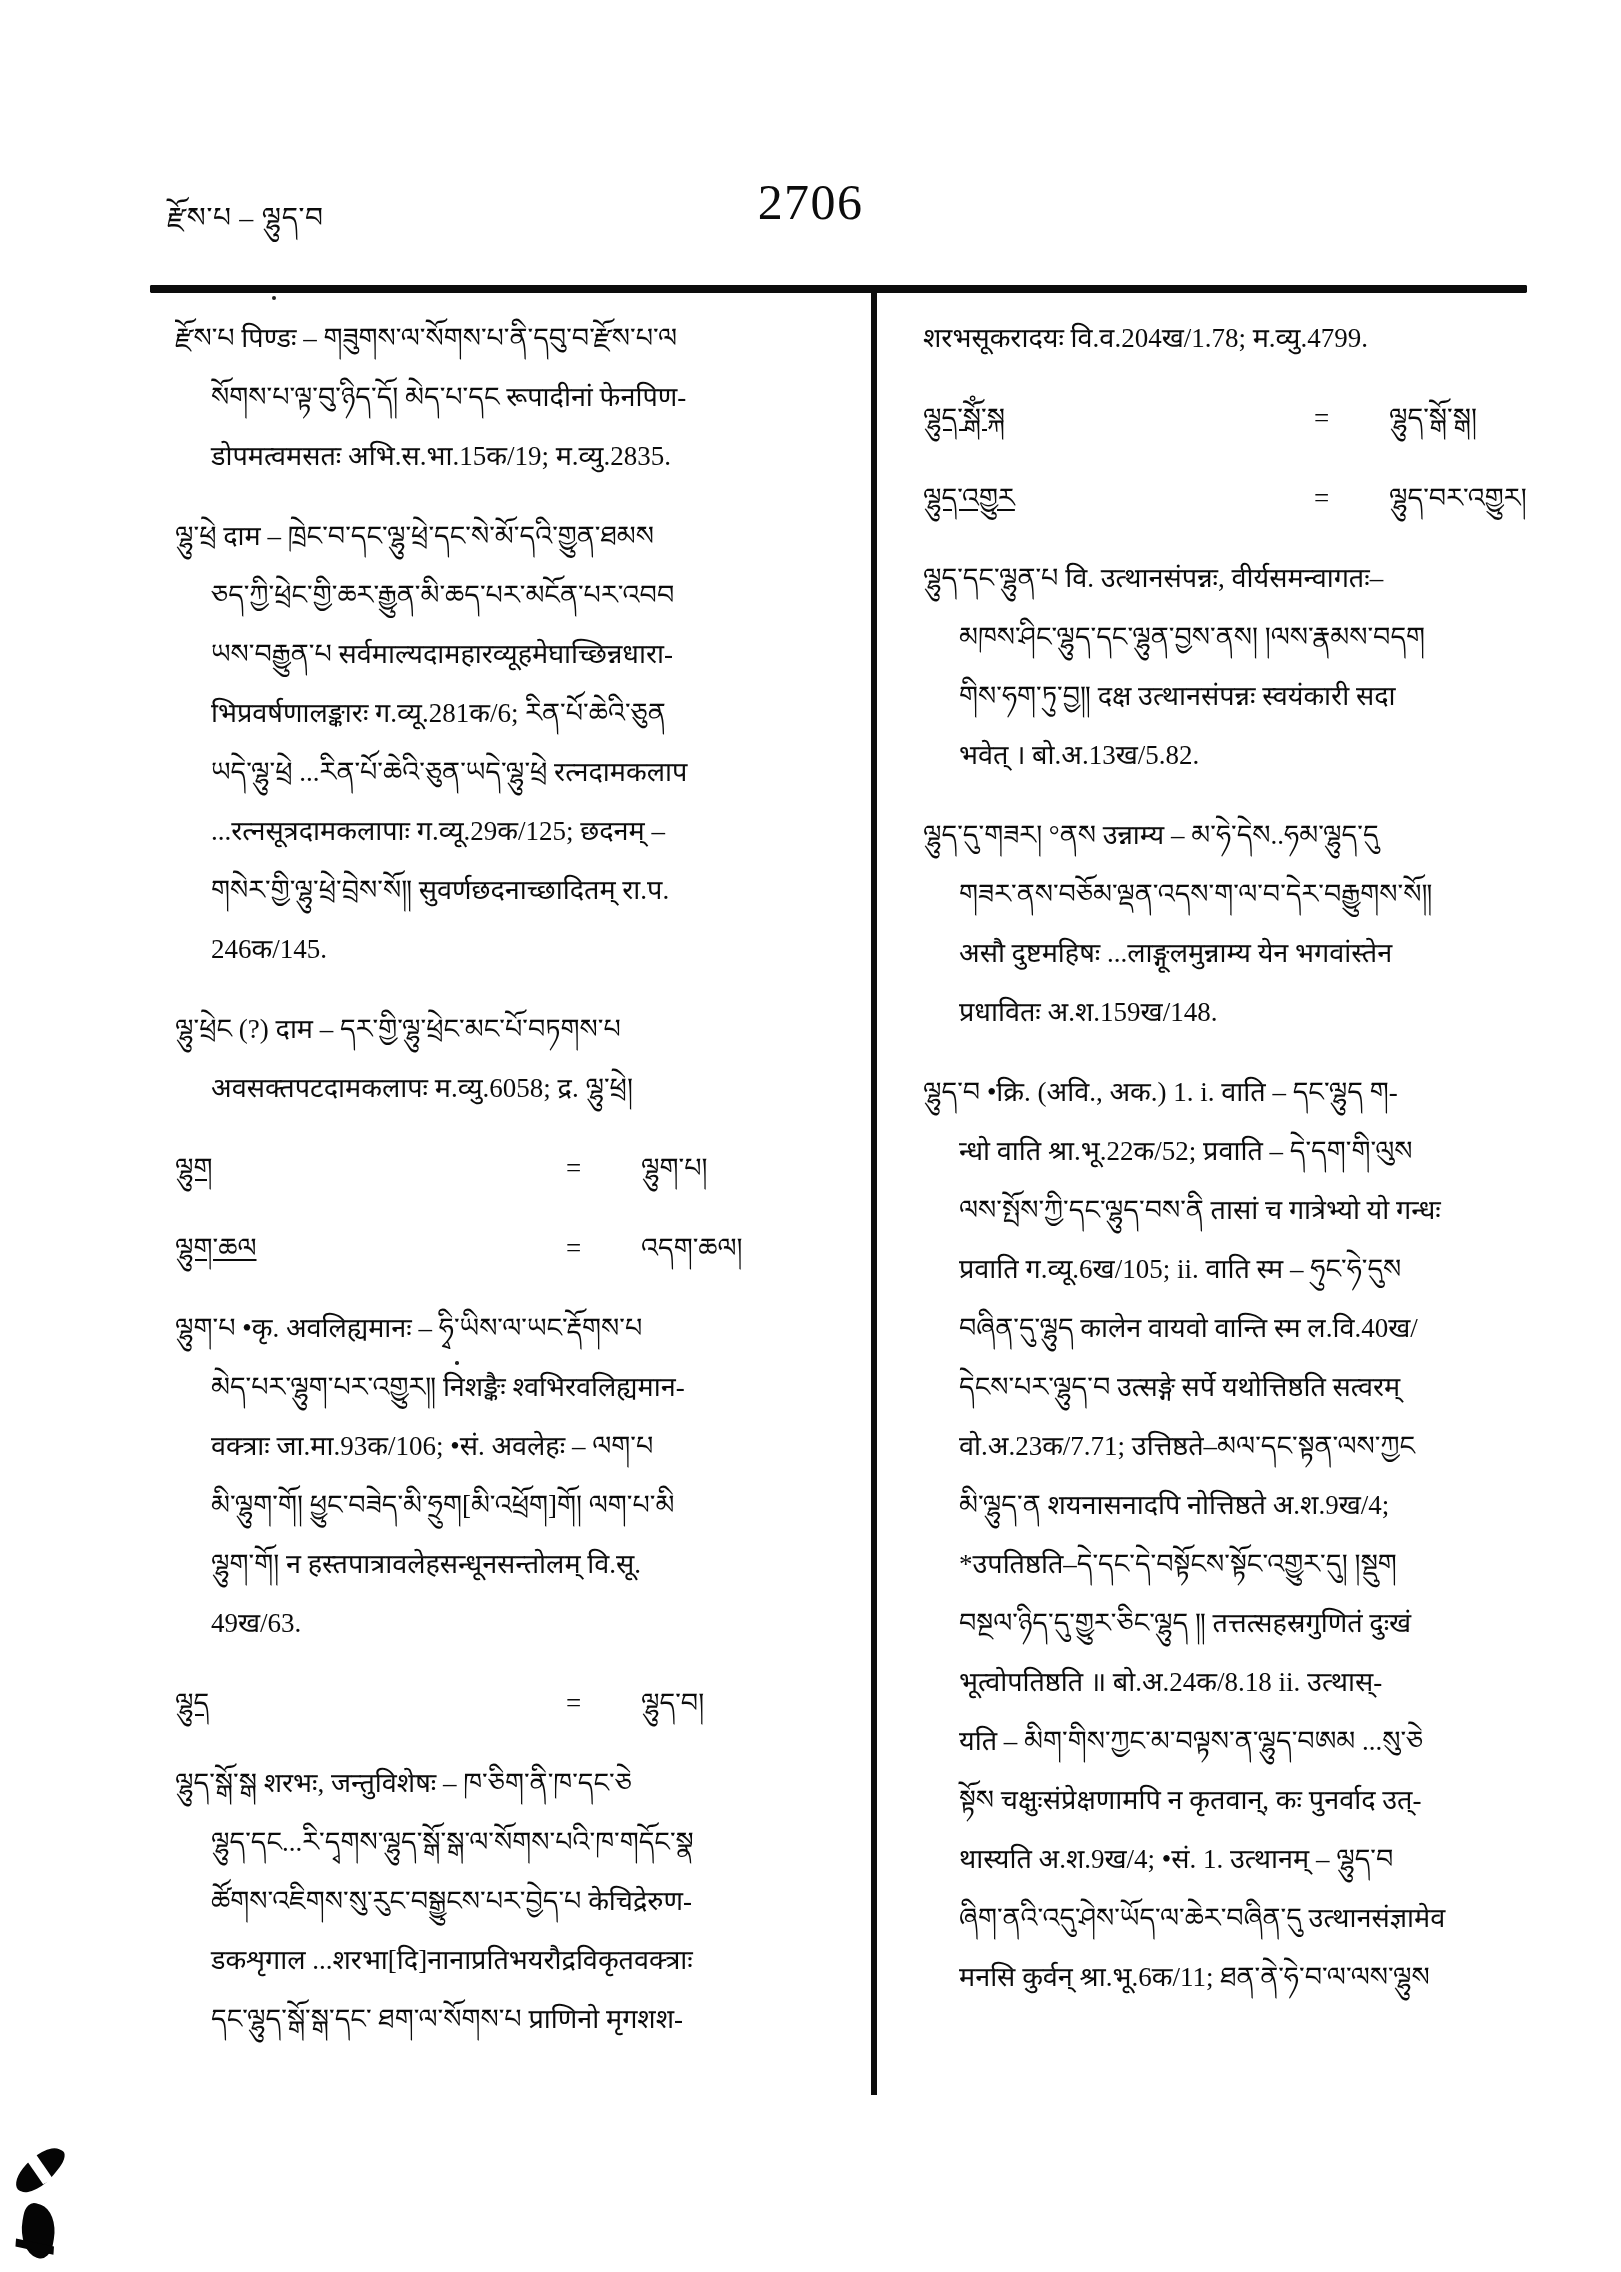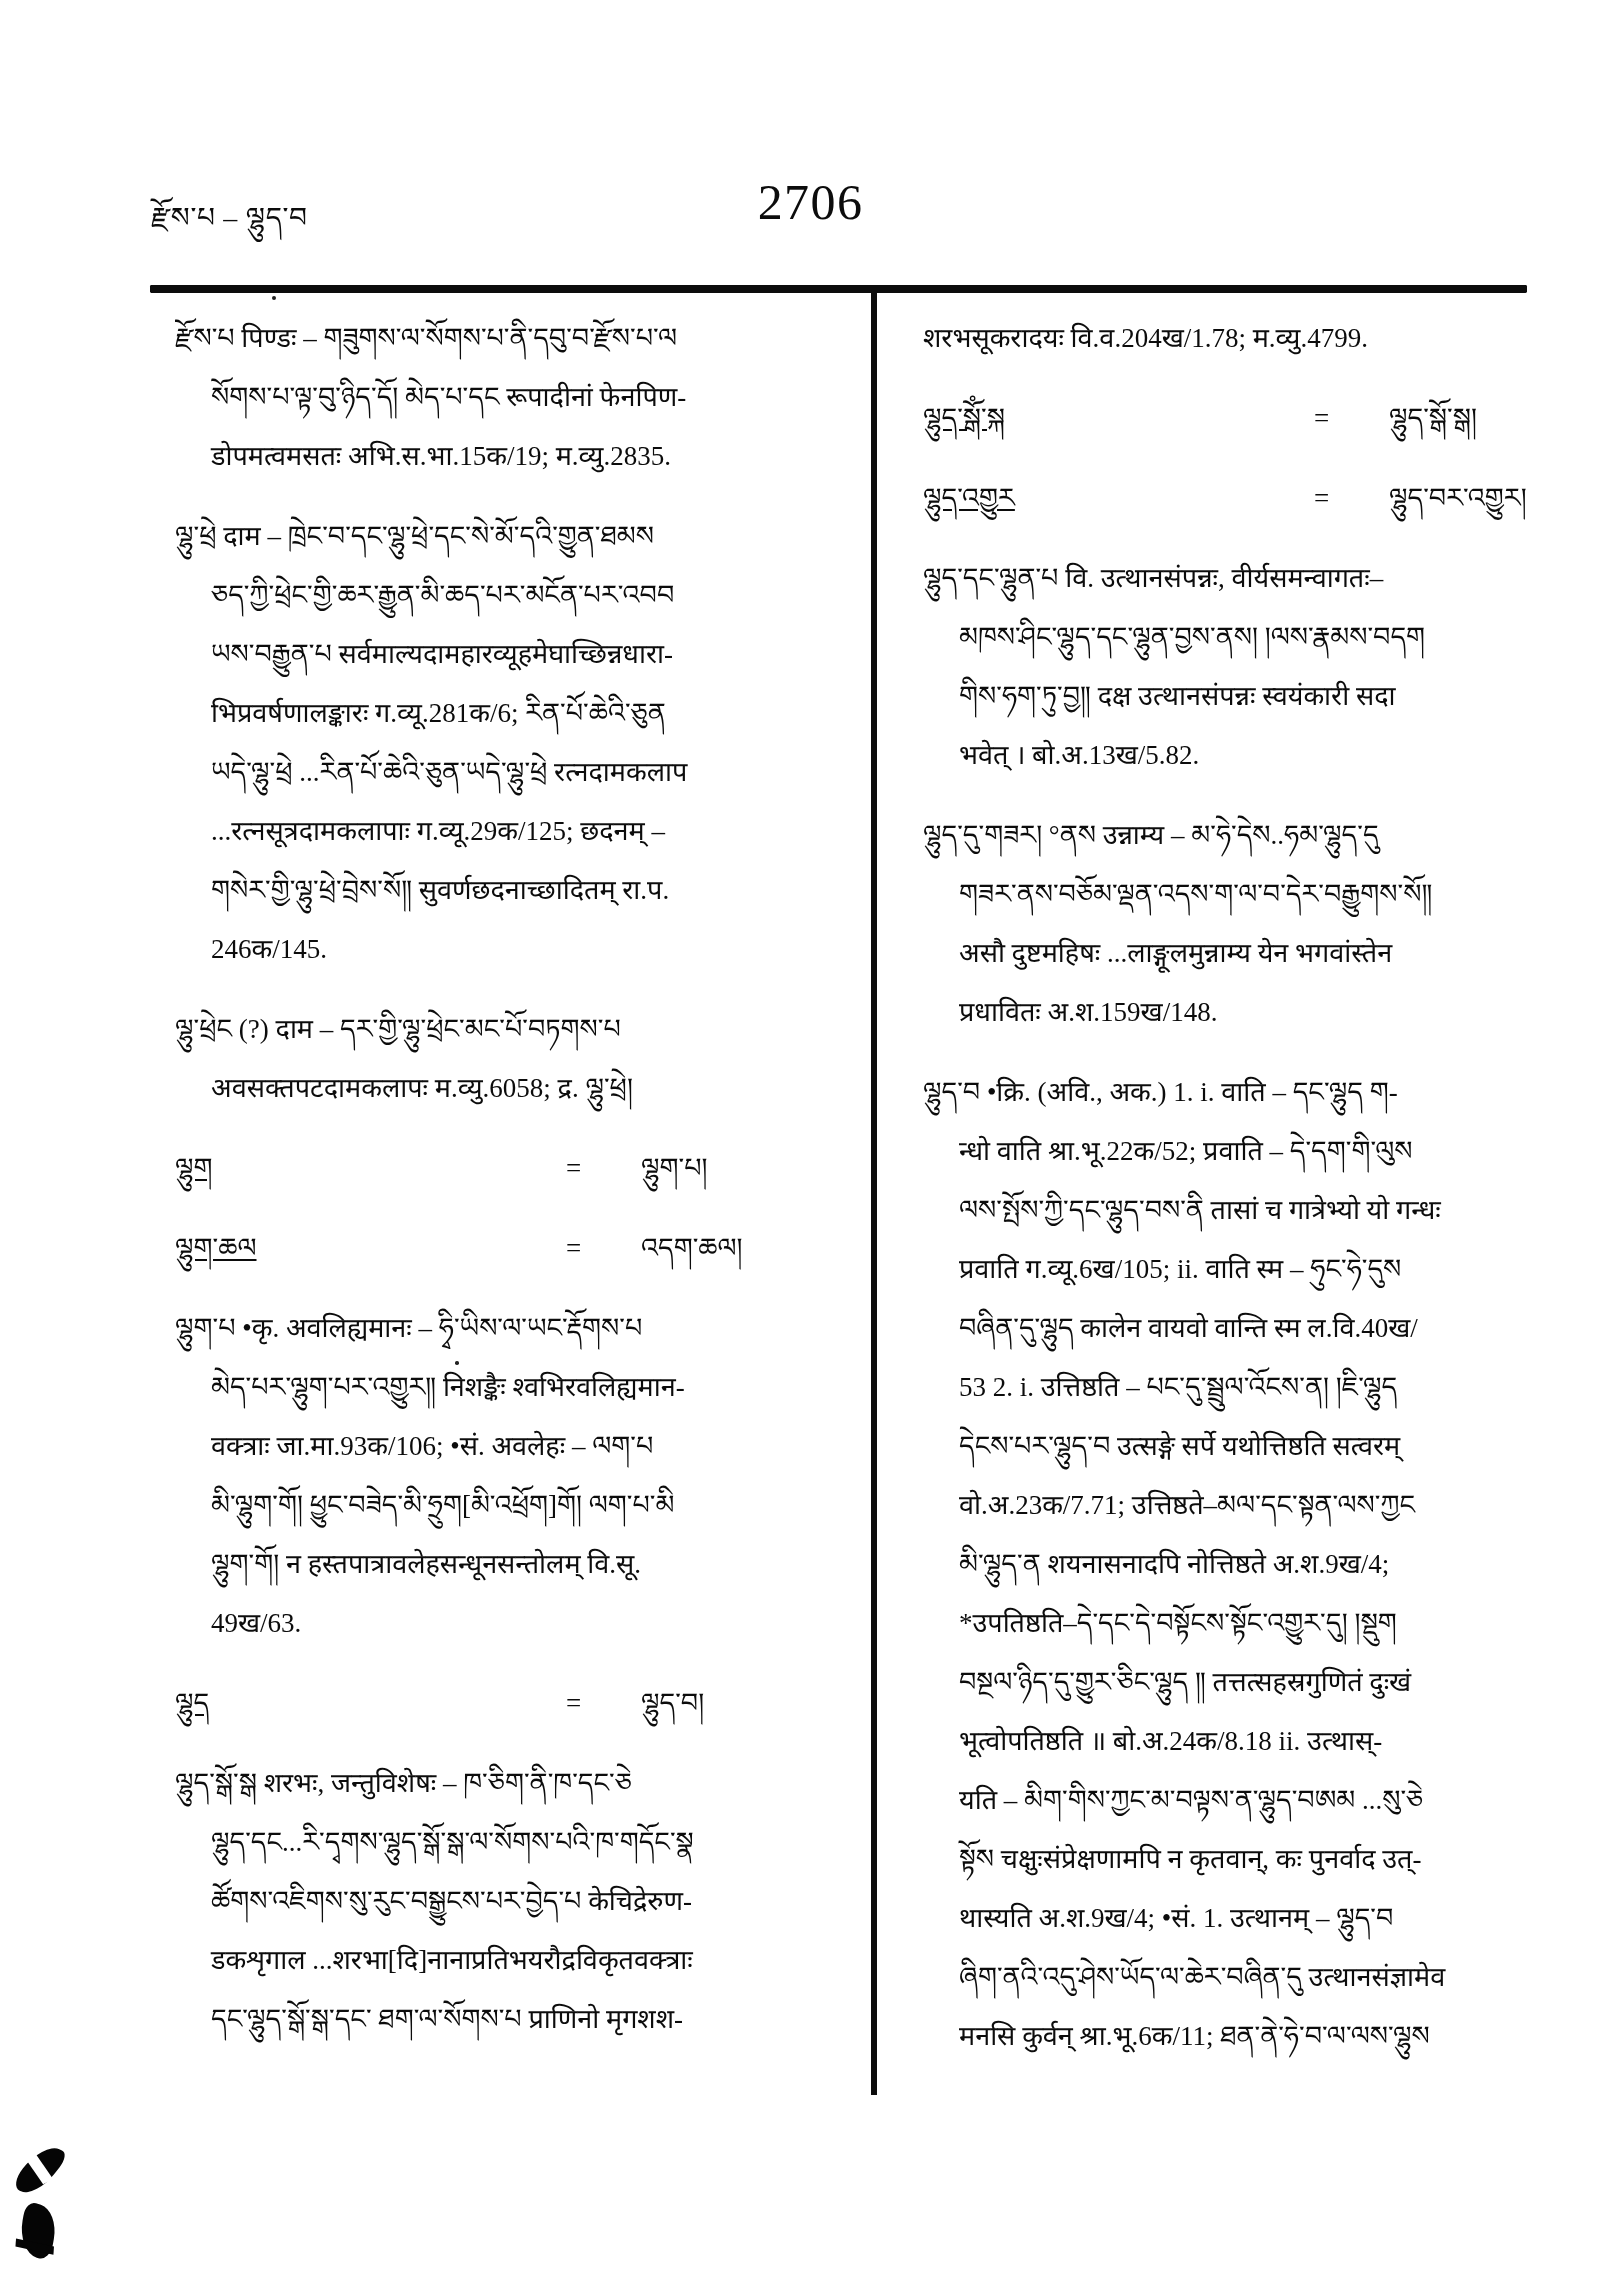--- a/index.html
+++ b/index.html
@@ -6,21 +6,21 @@
   .page{
     position:relative;
     width:1621px;height:2273px;
     background:#ffffff;
     font-family:"Liberation Serif","DejaVu Serif",serif;
     color:#0c0c0c;
     overflow:hidden;
   }
   .header-row{position:absolute;top:173px;left:0;width:1621px;height:56px;}
   .header-range{
-    position:absolute;left:151px;top:12.6px;
+    position:absolute;left:167px;top:12.6px;
     font-size:28px;letter-spacing:0.7px;white-space:nowrap;
   }
   .page-number{
     position:absolute;left:0;width:1621px;text-align:center;top:0;
     font-size:50px;font-weight:400;letter-spacing:1.4px;
   }
   .top-rule{
     position:absolute;left:150px;top:285px;width:1377px;height:7.7px;
     background:#0c0c0c;border-radius:1.4px;
   }
@@ -153,21 +153,20 @@
         <div class="entry-line cont">གཟར་ནས་བཅོམ་ལྡན་འདས་ག་ལ་བ་དེར་བརྒྱུགས་སོ༎</div>
         <div class="entry-line cont">असौ दुष्टमहिषः ...लाङ्गूलमुन्नाम्य येन भगवांस्तेन</div>
         <div class="entry-line cont">प्रधावितः अ.श.159ख/148.</div>
       </div>
       <div class="entry">
         <div class="entry-line">ལྷུད་བ  •क्रि. (अवि., अक.) 1. i. वाति – དང་ལྷུད ག-</div>
         <div class="entry-line cont">न्धो वाति श्रा.भू.22क/52; प्रवाति – དེ་དག་གི་ལུས</div>
         <div class="entry-line cont">ལས་སྤོས་ཀྱི་དང་ལྷུད་བས་ནི तासां च गात्रेभ्यो यो गन्धः</div>
         <div class="entry-line cont">प्रवाति ग.व्यू.6ख/105;  ii. वाति स्म – ཧུང་ཧེ་དུས</div>
         <div class="entry-line cont">བཞིན་དུ་ལྷུད  कालेन वायवो वान्ति स्म  ल.वि.40ख/</div>
-        <div class="entry-line cont">53  2. i. उत्तिष्ठति – པང་དུ་སྦྲུལ་འོངས་ན། །ཇི་ལྷུད</div>
         <div class="entry-line cont">དེངས་པར་ལྷུད་བ  उत्सङ्गे सर्पे यथोत्तिष्ठति सत्वरम्</div>
         <div class="entry-line cont">वो.अ.23क/7.71; उत्तिष्ठते–མལ་དང་སྟན་ལས་ཀྱང</div>
         <div class="entry-line cont">མི་ལྷུད་ན  शयनासनादपि नोत्तिष्ठते  अ.श.9ख/4;</div>
         <div class="entry-line cont">*उपतिष्ठति–དེ་དང་དེ་བསྟོངས་སྟོང་འགྱུར་དུ། །སྡུག</div>
         <div class="entry-line cont">བསྔལ་ཉིད་དུ་གྱུར་ཅིང་ལྷུད ༎ तत्तत्सहस्रगुणितं दुःखं</div>
         <div class="entry-line cont">भूत्वोपतिष्ठति ॥ बो.अ.24क/8.18   ii. उत्थास्-</div>
         <div class="entry-line cont">यति – མིག་གིས་ཀྱང་མ་བལྟས་ན་ལྷུད་བཨམ ...སུ་ཅེ</div>
         <div class="entry-line cont">སྟོས चक्षुःसंप्रेक्षणामपि न कृतवान्, कः पुनर्वाद उत्-</div>
         <div class="entry-line cont">थास्यति अ.श.9ख/4;   •सं. 1. उत्थानम् – ལྷུད་བ</div>
         <div class="entry-line cont">ཞིག་ནའི་འདུ་ཤེས་ཡོད་ལ་ཆེར་བཞིན་དུ उत्थानसंज्ञामेव</div>

